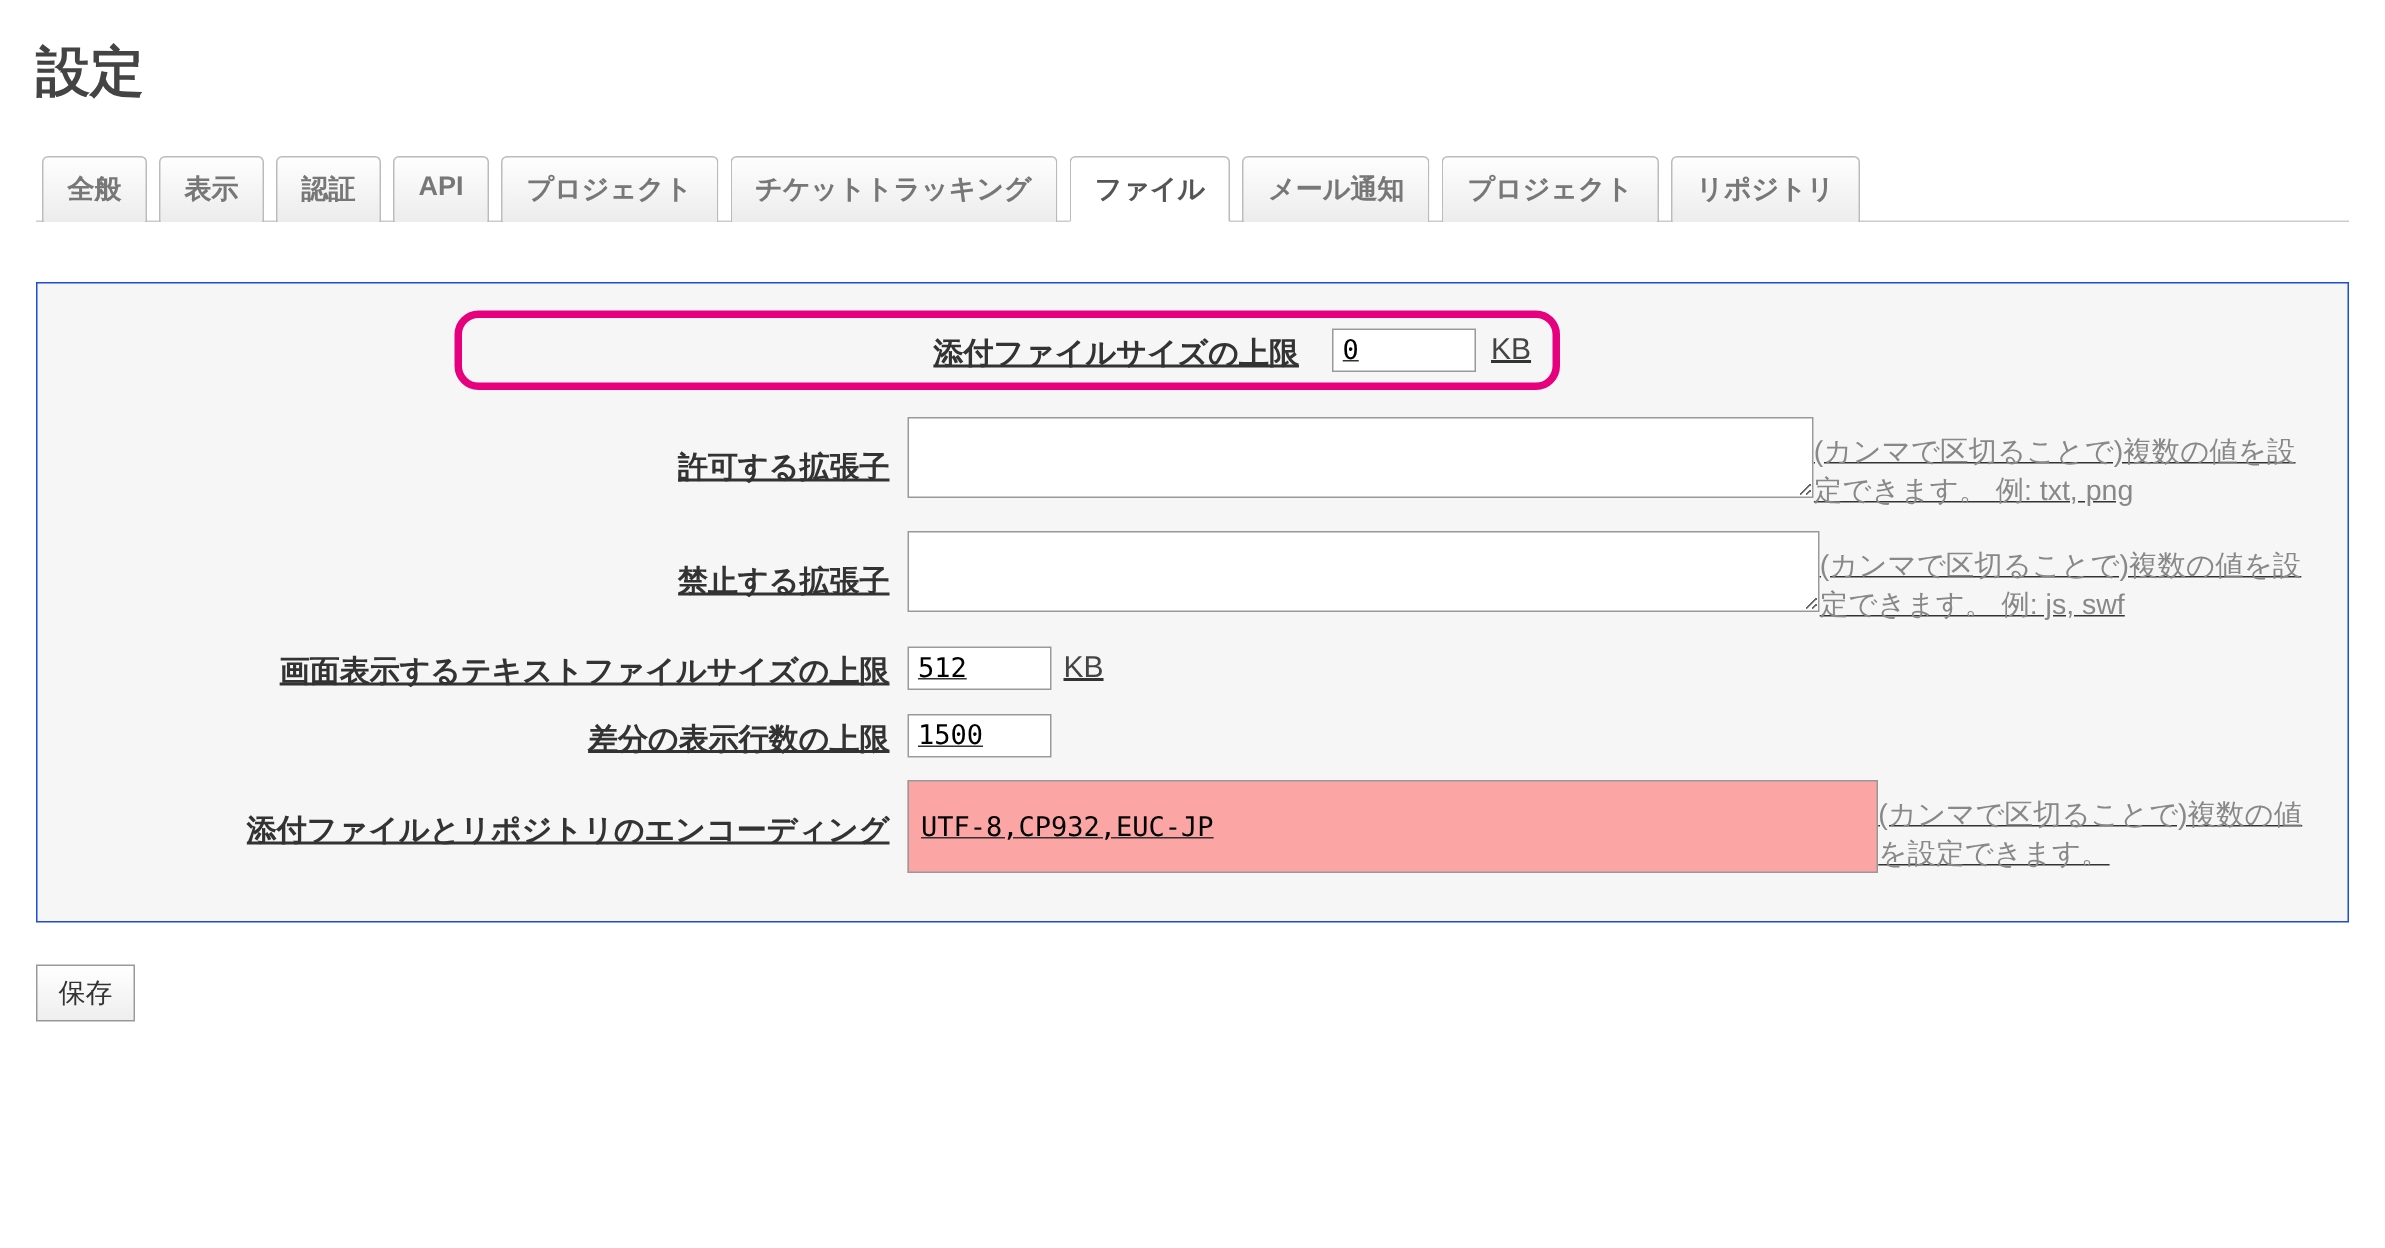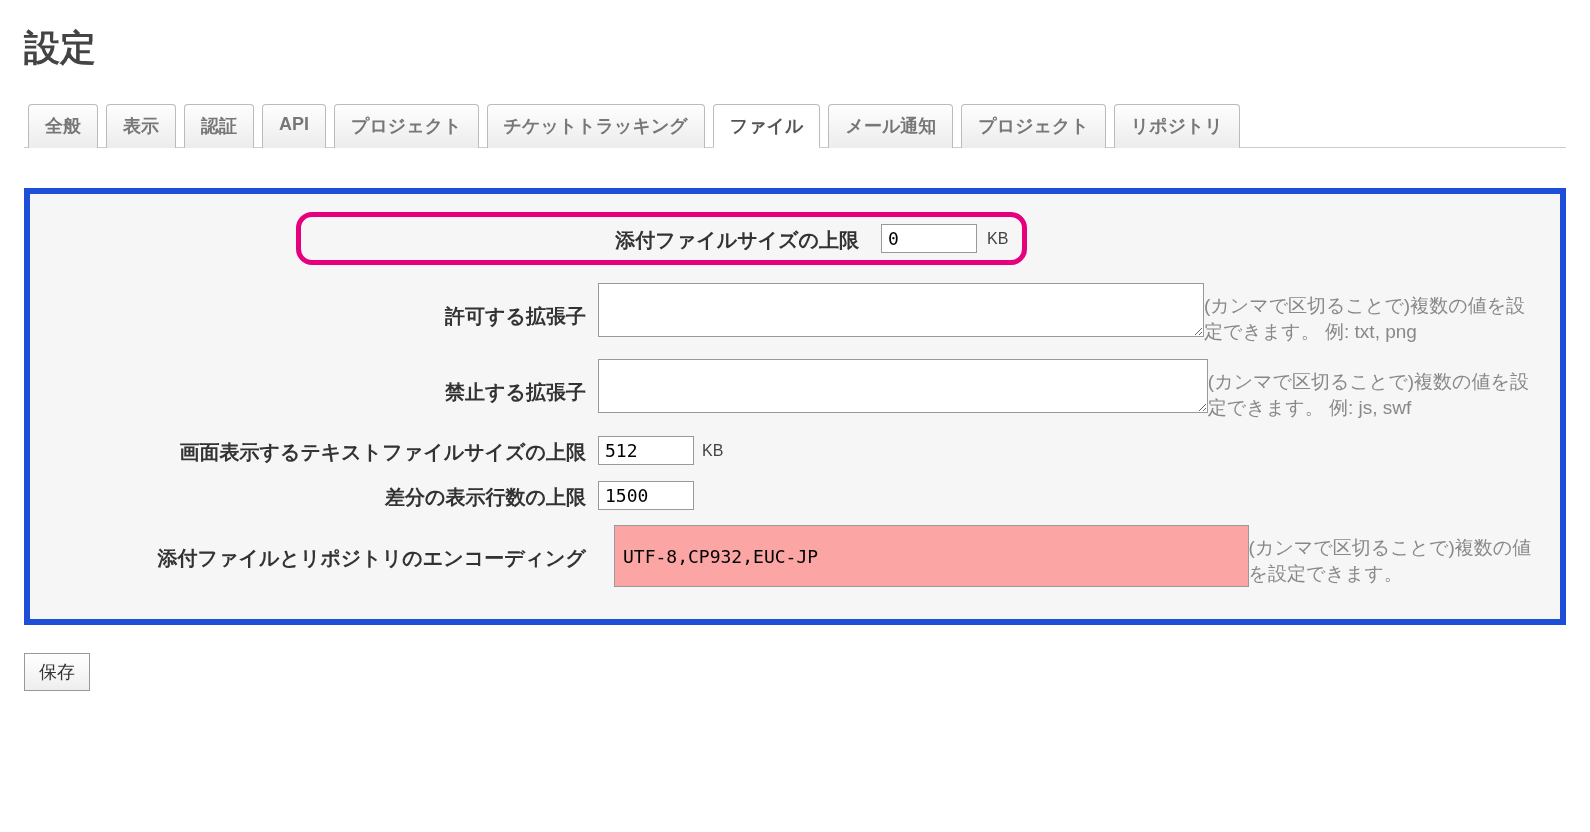--- a/index.html
+++ b/index.html
@@ -34,24 +34,25 @@
       position: relative;
       bottom: -1px;
     }
     .tab.active {
       background: #fff;
       color: #555;
       border-bottom: 1px solid #fff;
       text-align: center;
     }
     .form-box {
-      border: 6px solid #1d4ed8;
+      border: 1px solid #1d4ed8;
       background: #f6f6f6;
-      padding: 18px 16px 28px 8px;
+      padding: 18px 16px 28px 20px;
       margin-top: 40px;
+      text-decoration: underline;
     }
     .field {
       display: flex;
       align-items: center;
       margin-bottom: 14px;
     }
     .field-label {
       flex: 0 0 560px;
       text-align: right;
       padding-right: 12px;
@@ -91,21 +92,21 @@
       width: 100%;
       max-width: 680px;
       height: 54px;
       border: 1px solid #999;
       background: #fff;
       font-size: 16px;
       padding: 4px;
       resize: both;
     }
     .unit {
-      font-size: 16px;
+      font-size: 20px;
       color: #444;
     }
     .hint {
       color: #888;
       font-size: 19px;
       margin-top: 10px;
     }
     .highlight-wrap {
       border: 5px solid #e6007e;
       border-radius: 16px;
@@ -188,21 +189,21 @@
 
   <div class="field">
     <div class="field-label">差分の表示行数の上限</div>
     <div class="field-right">
       <div class="inline-row">
         <input type="text" class="small" value="1500" style="">
       </div>
     </div>
   </div>
 
-  <div class="field" style="margin-bottom:4px;gap:16px;">
+  <div class="field" style="margin-bottom:4px;">
     <div class="field-label">添付ファイルとリポジトリのエンコーディング</div>
     <div class="field-right">
       <input type="text" class="wide" value="UTF-8,CP932,EUC-JP" style="">
       <div class="hint">(カンマで区切ることで)複数の値を設定できます。</div>
     </div>
   </div>
 
 </div>
 
 <div class="save-row">

